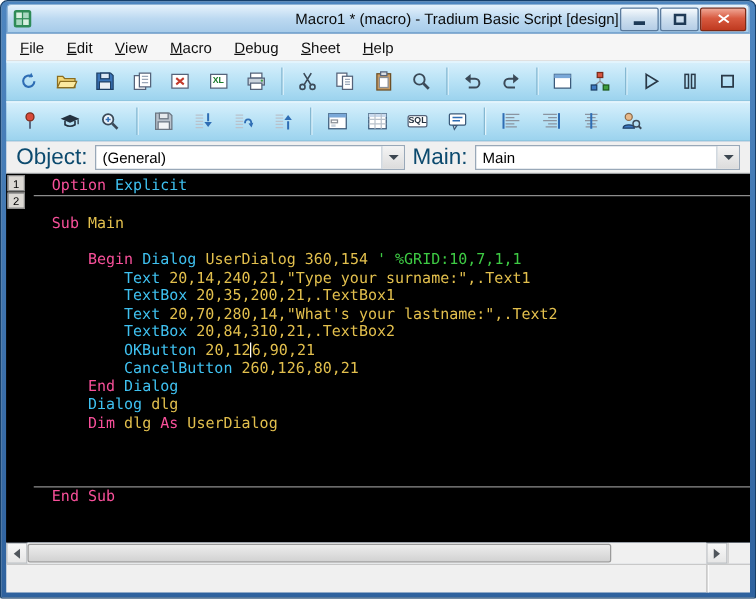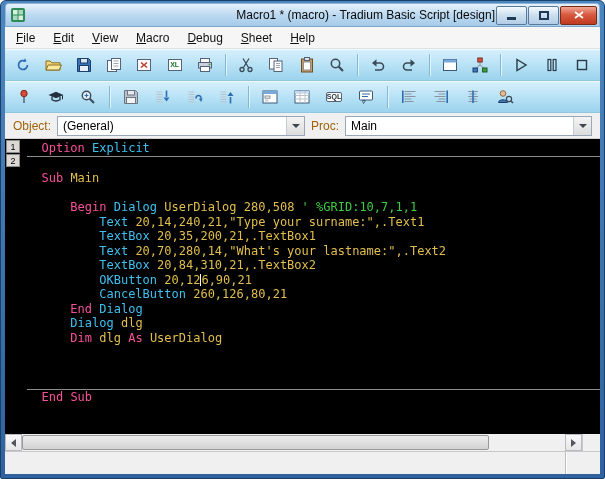--- a/index.html
+++ b/index.html
@@ -33,21 +33,21 @@
   
   .toolbar{height:29px;display:flex;align-items:center;gap:6px;padding:1px 6px;
     background:linear-gradient(#d8f0fc,#b6e1f5 55%,#9cd3ee);border-bottom:1px solid #8fc6e0;box-shadow:inset 0 1px 0 #eefaff;}
   .tbtn{width:26px;height:24px;display:flex;align-items:center;justify-content:center;position:relative;border-radius:3px;cursor:default;}
   .tbtn svg{display:block;}
   .tbsep{width:1px;height:22px;background:#84b8d2;box-shadow:1px 0 0 #e2f4fc;margin:0 2px;}
   .tbtxt{position:absolute;left:0;top:0;right:0;bottom:0;display:flex;align-items:center;justify-content:center;
     font-weight:bold;font-size:7px;letter-spacing:0;}
   
   .objbar{height:25px;background:#f0f0f0;display:flex;align-items:center;padding:0 8px;gap:6px;border-bottom:1px solid #cfcfcf;}
-  .lbl{font-size:12px;color:#a16207;white-space:nowrap;}
+  .lbl{font-size:18px;color:#0c4a6e;white-space:nowrap;}
   .combo{height:20px;background:#fff;border:1px solid #99a8b8;display:flex;align-items:center;box-sizing:border-box;}
   .combo-object{width:248px;}
   .combo-proc{flex:1;}
   .combo-val{flex:1;font-size:12px;padding:0 5px;color:#000;white-space:nowrap;overflow:hidden;}
   .combo-btn{width:17px;height:100%;border-left:1px solid #c4cdd6;background:linear-gradient(#f4f4f4,#dcdcdc);display:flex;align-items:center;justify-content:center;}
   .tri{width:0;height:0;border-left:4px solid transparent;border-right:4px solid transparent;border-top:4px solid #3c4650;}
   
   .editor{flex:1;display:flex;background:#000;overflow:hidden;position:relative;}
   .gutter{width:16px;background:#000;padding-top:1px;}
   .gmark{width:14px;height:13px;margin:0 0 1px 1px;background:#dcd9d4;border:1px solid #8a8a8a;box-sizing:border-box;
@@ -345,40 +345,40 @@
     </div>
 
   <div class="objbar">
     <span class="lbl">Object:</span>
     <div class="combo combo-object">
       <span class="combo-val">(General)</span>
       <span class="combo-btn">
           <span class="tri"></span>
         </span>
     </div>
-    <span class="lbl">Proc:</span>
+    <span class="lbl">Main:</span>
     <div class="combo combo-proc">
       <span class="combo-val">Main</span>
       <span class="combo-btn">
           <span class="tri"></span>
         </span>
     </div>
   </div>
 
   <div class="editor">
     <div class="gutter" id="gutter">
         <div class="gmark">1</div>
         <div class="gmark">2</div>
       </div>
     <div class="code" id="code">
         <div class="code-line sep-after"><span class="sg-pl">  </span><span class="sg-kw">Option</span><span class="sg-pl"> </span><span class="sg-ty">Explicit</span></div>
         <div class="code-line">&nbsp;</div>
         <div class="code-line"><span class="sg-pl">  </span><span class="sg-kw">Sub</span><span class="sg-pl"> </span><span class="sg-lit">Main</span></div>
         <div class="code-line">&nbsp;</div>
-        <div class="code-line"><span class="sg-pl">      </span><span class="sg-kw">Begin</span><span class="sg-pl"> </span><span class="sg-ty">Dialog</span><span class="sg-pl"> </span><span class="sg-lit">UserDialog 280,508</span><span class="sg-pl"> </span><span class="sg-cm">' %GRID:10,7,1,1</span></div>
+        <div class="code-line"><span class="sg-pl">      </span><span class="sg-kw">Begin</span><span class="sg-pl"> </span><span class="sg-ty">Dialog</span><span class="sg-pl"> </span><span class="sg-lit">UserDialog 360,154</span><span class="sg-pl"> </span><span class="sg-cm">' %GRID:10,7,1,1</span></div>
         <div class="code-line"><span class="sg-pl">          </span><span class="sg-ty">Text</span><span class="sg-pl"> </span><span class="sg-lit">20,14,240,21,"Type your surname:",.Text1</span></div>
         <div class="code-line"><span class="sg-pl">          </span><span class="sg-ty">TextBox</span><span class="sg-pl"> </span><span class="sg-lit">20,35,200,21,.TextBox1</span></div>
         <div class="code-line"><span class="sg-pl">          </span><span class="sg-ty">Text</span><span class="sg-pl"> </span><span class="sg-lit">20,70,280,14,"What's your lastname:",.Text2</span></div>
         <div class="code-line"><span class="sg-pl">          </span><span class="sg-ty">TextBox</span><span class="sg-pl"> </span><span class="sg-lit">20,84,310,21,.TextBox2</span></div>
         <div class="code-line"><span class="sg-pl">          </span><span class="sg-ty">OKButton</span><span class="sg-pl"> </span><span class="sg-lit">20,12</span><span class="caret"></span><span class="sg-lit">6,90,21</span></div>
         <div class="code-line"><span class="sg-pl">          </span><span class="sg-ty">CancelButton</span><span class="sg-pl"> </span><span class="sg-lit">260,126,80,21</span></div>
         <div class="code-line"><span class="sg-pl">      </span><span class="sg-kw">End</span><span class="sg-pl"> </span><span class="sg-ty">Dialog</span></div>
         <div class="code-line"><span class="sg-pl">      </span><span class="sg-ty">Dialog</span><span class="sg-pl"> </span><span class="sg-lit">dlg</span></div>
         <div class="code-line"><span class="sg-pl">      </span><span class="sg-kw">Dim</span><span class="sg-pl"> </span><span class="sg-lit">dlg</span><span class="sg-pl"> </span><span class="sg-kw">As</span><span class="sg-pl"> </span><span class="sg-lit">UserDialog</span></div>
         <div class="code-line">&nbsp;</div>

